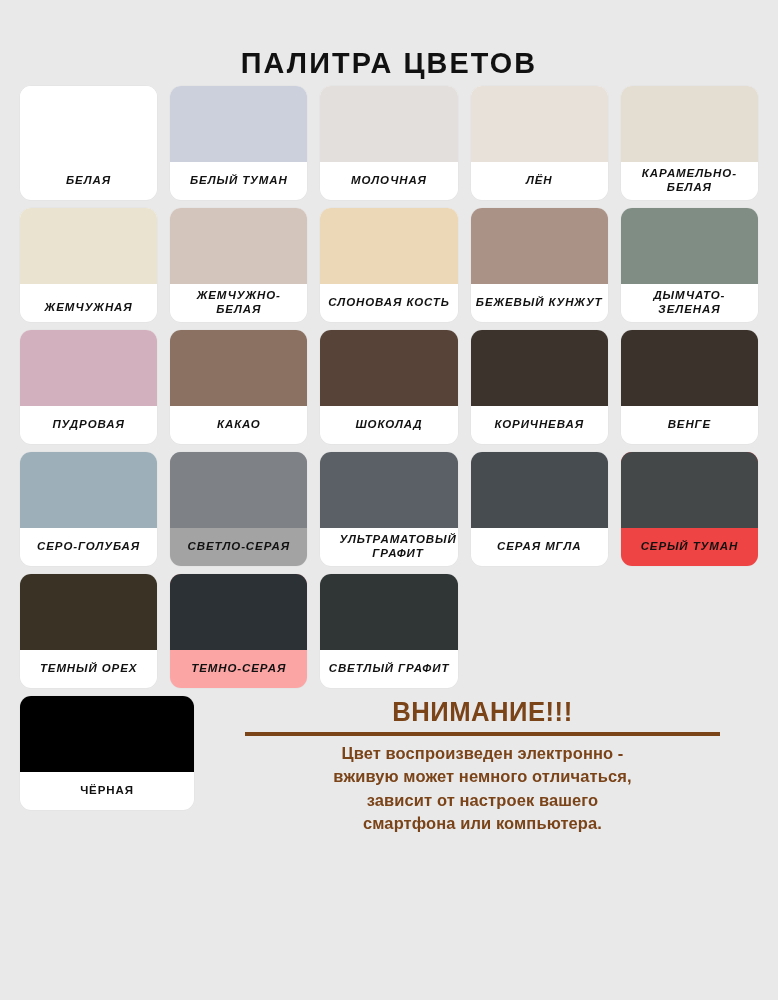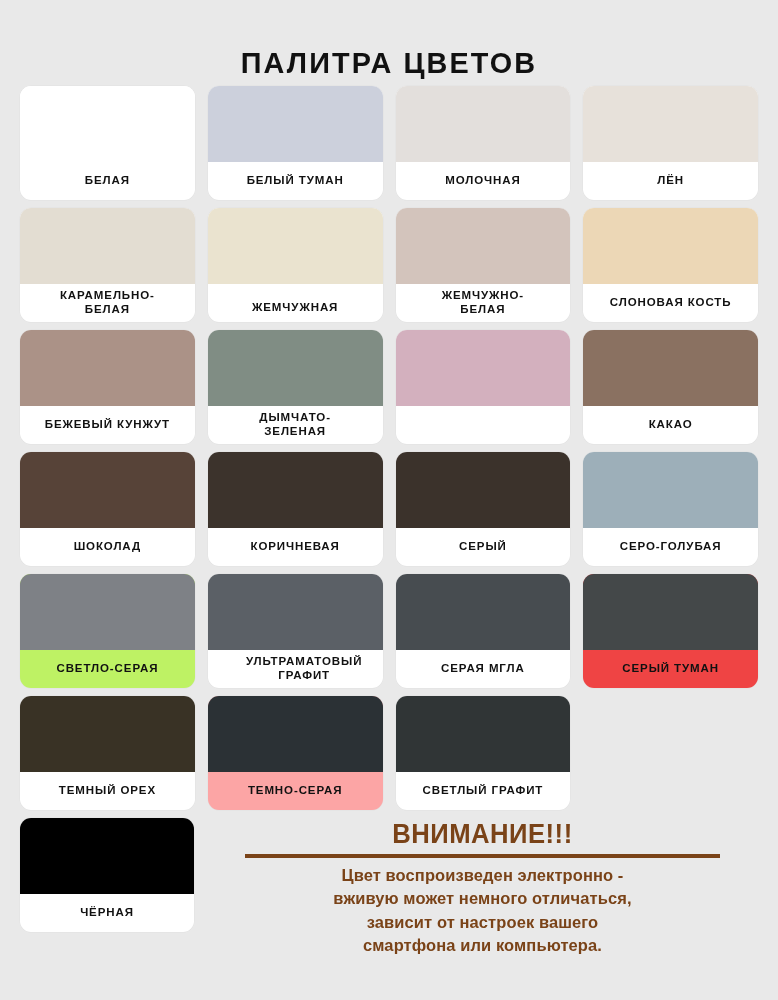--- a/index.html
+++ b/index.html
@@ -35,23 +35,24 @@
     font-stretch: condensed;
     transform: scaleX(0.96);
   }
 
   
   #grid {
     margin: 0 auto;
     width: 760px;
     padding: 0 11px;
     display: grid;
-    grid-template-columns: repeat(4, 1fr);
+    grid-template-columns: repeat(5, 1fr);
     column-gap: 13px;
     row-gap: 8px;
+    font-style: italic;
   }
 
   .card {
     background: #ffffff;
     border-radius: 11px;
     overflow: hidden;
     height: 114px;
     display: flex;
     flex-direction: column;
     box-shadow: 0 0 0 0.5px rgba(0,0,0,0.03);
@@ -171,44 +172,45 @@
       <div class="swatch" style="background: rgb(171, 146, 135);"></div>
       <div class="label" style="color: rgb(17, 17, 17);">БЕЖЕВЫЙ КУНЖУТ</div>
     </div>
     <div class="card" style="background: rgb(255, 255, 255);">
       <div class="swatch" style="background: rgb(128, 141, 132);"></div>
       <div class="label" style="color: rgb(17, 17, 17);">ДЫМЧАТО-
 ЗЕЛЕНАЯ</div>
     </div>
     <div class="card" style="background: rgb(255, 255, 255);">
       <div class="swatch" style="background: rgb(211, 176, 190);"></div>
+      <div class="label" style="color: rgb(17, 17, 17);">ПУДРОВАЯ</div>
     </div>
 
     <div class="card" style="background: rgb(255, 255, 255);">
       <div class="swatch" style="background: rgb(138, 113, 97);"></div>
       <div class="label" style="color: rgb(17, 17, 17);">КАКАО</div>
     </div>
     <div class="card" style="background: rgb(255, 255, 255);">
       <div class="swatch" style="background: rgb(87, 67, 56);"></div>
       <div class="label" style="color: rgb(17, 17, 17);">ШОКОЛАД</div>
     </div>
     <div class="card" style="background: rgb(255, 255, 255);">
       <div class="swatch" style="background: rgb(60, 51, 44);"></div>
       <div class="label" style="color: rgb(17, 17, 17);">КОРИЧНЕВАЯ</div>
     </div>
     <div class="card" style="background: rgb(255, 255, 255);">
       <div class="swatch" style="background: rgb(59, 50, 43);"></div>
-      <div class="label" style="color: rgb(17, 17, 17);">СЕРЫЙ</div>
+      <div class="label" style="color: rgb(17, 17, 17);">ВЕНГЕ</div>
     </div>
 
     <div class="card" style="background: rgb(255, 255, 255);">
       <div class="swatch" style="background: rgb(157, 175, 185);"></div>
       <div class="label" style="color: rgb(17, 17, 17);">СЕРО-ГОЛУБАЯ</div>
     </div>
-    <div class="card" style="background: #bef264;">
+    <div class="card" style="background: #a3a3a3;">
       <div class="swatch" style="background: rgb(126, 129, 134);"></div>
       <div class="label" style="color: rgb(17, 17, 17);">СВЕТЛО-СЕРАЯ</div>
     </div>
     <div class="card" style="background: rgb(255, 255, 255);">
       <div class="swatch" style="background: rgb(91, 96, 102);"></div>
       <div class="label" style="color: rgb(17, 17, 17); padding-left: 22px;">УЛЬТРАМАТОВЫЙ
 ГРАФИТ</div>
     </div>
     <div class="card" style="background: rgb(255, 255, 255);">
       <div class="swatch" style="background: rgb(71, 76, 80);"></div>

